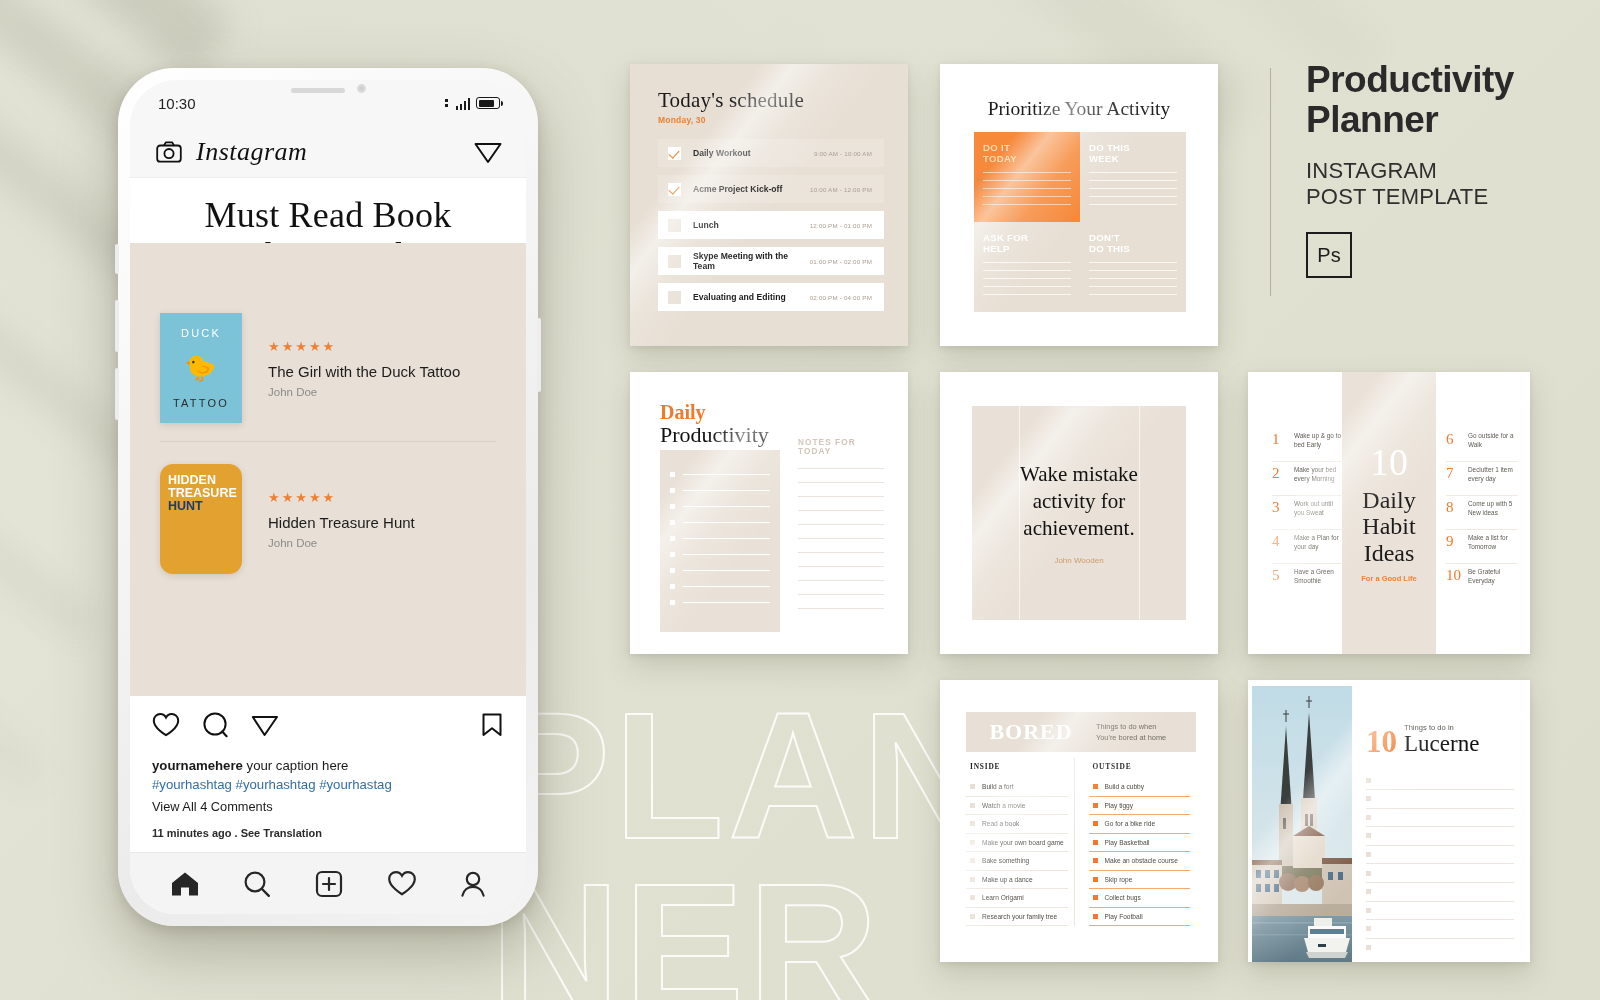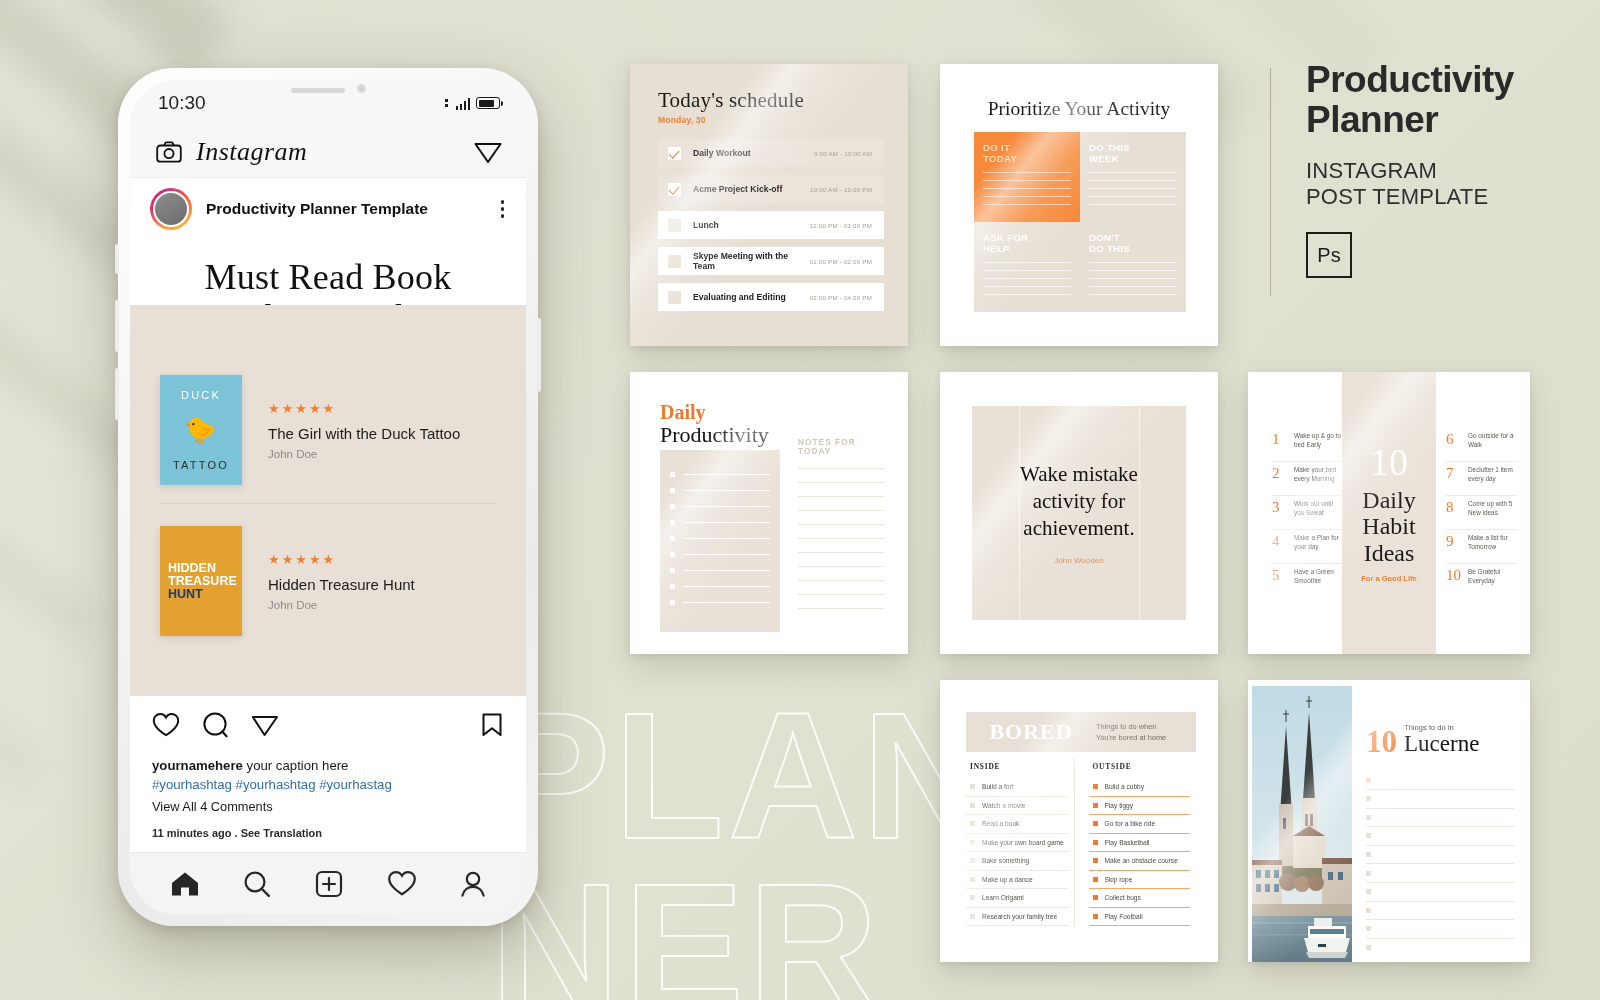--- a/index.html
+++ b/index.html
@@ -84,21 +84,21 @@
     position: relative;
     display:flex; flex-direction:column;
   }
   .status-bar {
     height: 46px; flex:0 0 46px;
     background:#f7f7f7;
     display:flex; align-items:center; justify-content:space-between;
     padding: 0 26px 0 28px;
     position:relative;
   }
-  .status-time { font-size:19px; color:#222; font-weight:400; }
+  .status-time { font-size:15px; color:#222; font-weight:400; }
   .notch {
     position:absolute; left:50%; transform:translateX(-50%);
     top:-12px; width:168px; height:30px;
     background:#f7f7f7; border-radius:0 0 18px 18px;
     display:flex; align-items:flex-end; justify-content:center; gap:12px; padding-bottom:5px;
   }
   .speaker { width:54px; height:5px; border-radius:3px; background:#d8d8d8; }
   .cam { width:9px; height:9px; border-radius:50%; background:#d0d0d0; border:2px solid #dcdcdc; }
   .status-right { display:flex; align-items:center; gap:6px; }
   .bars { display:flex; align-items:flex-end; gap:1.5px; height:13px; }
@@ -143,21 +143,21 @@
   }
   .post-title .l2 { display:block; }
   .book-panel { background:#e8e0d6; flex:1; padding: 28px 30px 10px; position:relative; margin-top:-32px; padding-top:62px; }
   .book-row { display:flex; align-items:center; gap:26px; padding: 8px 0 18px; }
   .book-row + .book-row { border-top:1px solid #d9d0c4; padding-top:22px; }
   .cover { width:82px; height:110px; flex:0 0 82px; position:relative; box-shadow:0 2px 7px rgba(0,0,0,.12); }
   .cover.duck { background:#7cc3d7; display:flex; flex-direction:column; align-items:center; justify-content:space-between; padding:14px 6px; }
   .cover.duck .t { font-size:11px; letter-spacing:2.2px; color:#fff; font-weight:500; }
   .cover.duck .b { font-size:11px; letter-spacing:2.2px; color:#2c2c2c; font-weight:400; }
   .cover.duck .duck-emoji { font-size:26px; line-height:1; }
-  .cover.hidden { background:#e3a22f; display:flex; align-items:center; padding:16px 8px; }
+  .cover.hidden { background:#e3a22f; display:flex; align-items:flex-start; padding:10px 8px;border-radius:13px; }
   .cover.hidden .ht { font-size:12.5px; line-height:1.05; font-weight:bold; color:#fff; letter-spacing:0; }
   .cover.hidden .ht em { font-style:normal; color:#1e3a6e; display:block; }
   .book-meta { flex:1; }
   .stars { color:#ef8033; font-size:13px; letter-spacing:2px; margin-bottom:9px; }
   .book-title { font-size:15px; color:#1c1c1c; margin-bottom:6px; }
   .book-author { font-size:11.5px; color:#8b8b8b; }
 
   .actions { flex:0 0 58px; display:flex; align-items:center; padding: 0 22px 0 22px; gap:22px; background:#fff;}
   .actions .spacer { flex:1; }
   .caption { background:#fff; padding: 2px 22px 10px; }
@@ -343,31 +343,20 @@
         </span>
         <span class="ig-word">Instagram</span>
       </div>
       <span>
         <svg width="28" height="26" viewBox="0 0 28 26">
             <path d="M1.5 5 L26.5 5 L14 23 Z" fill="none" stroke="#111" stroke-width="2" stroke-linejoin="round"></path>
           </svg>
       </span>
     </div>
 
-    <div class="post-head">
-      <div class="avatar-ring">
-          <div class="avatar-core"></div>
-        </div>
-      <div class="post-user">Productivity Planner Template</div>
-      <div class="dots-v">
-          <span></span>
-          <span></span>
-          <span></span>
-        </div>
-    </div>
 
     <div class="post-body">
       <div class="post-title">
         <span>Must Read Book</span>
         <span class="l2">This Month</span>
       </div>
 
       <div class="book-panel">
         <div class="book-row">
           <div class="cover duck">

